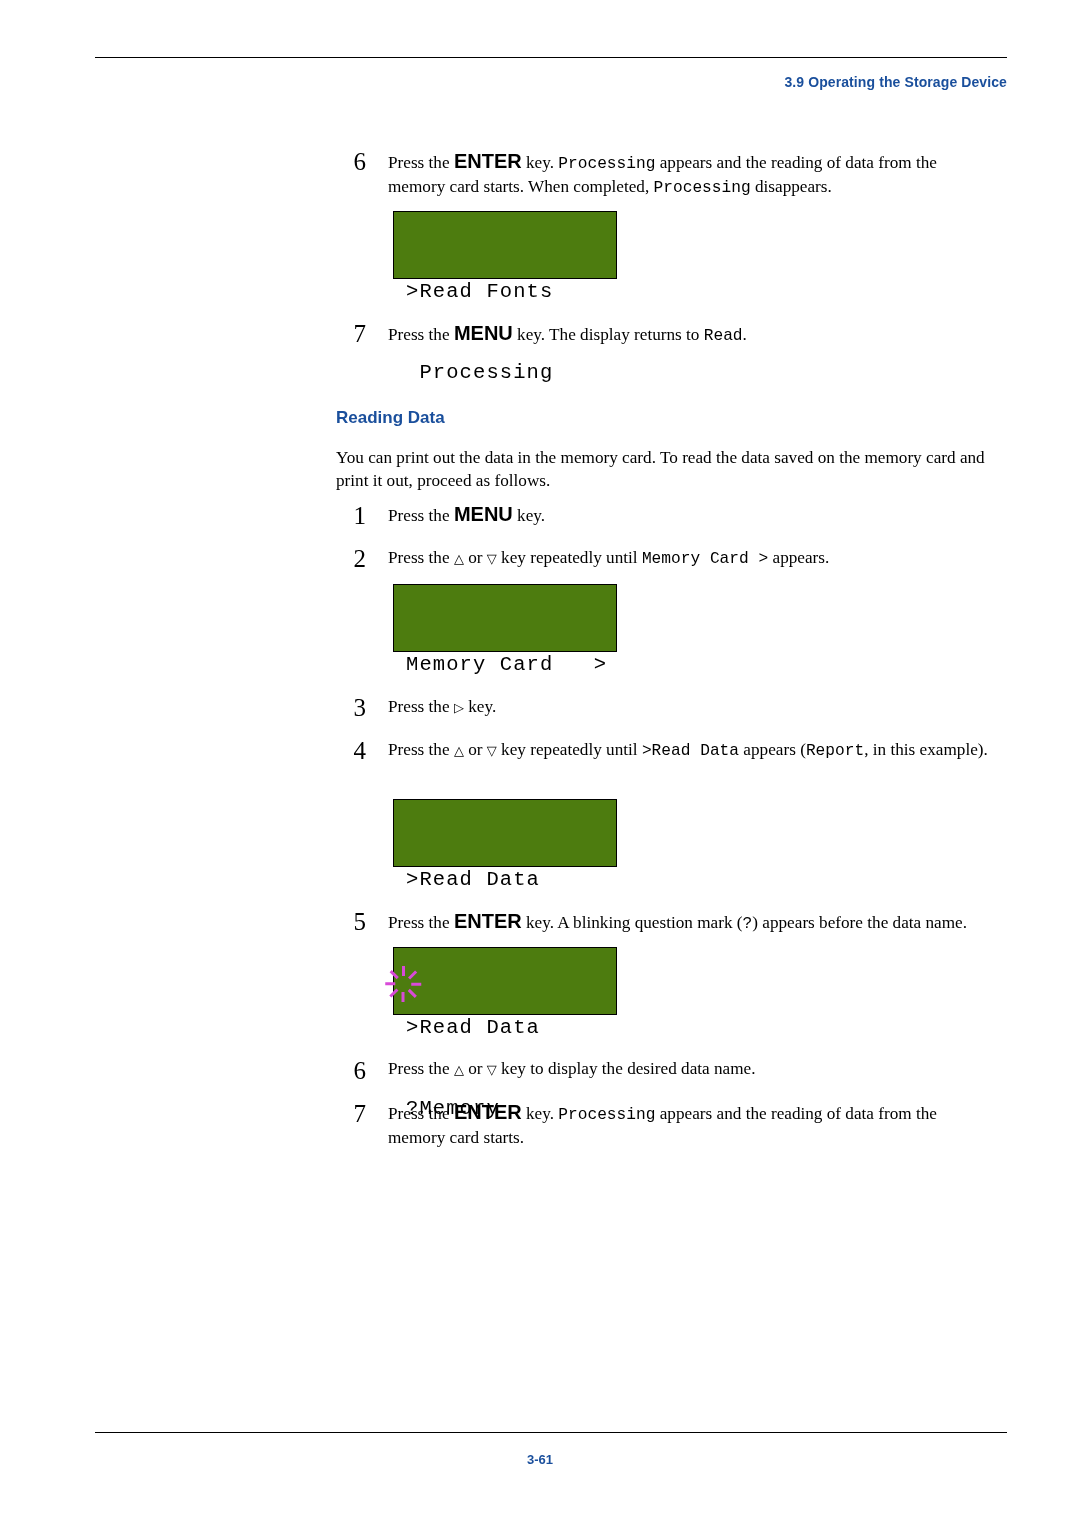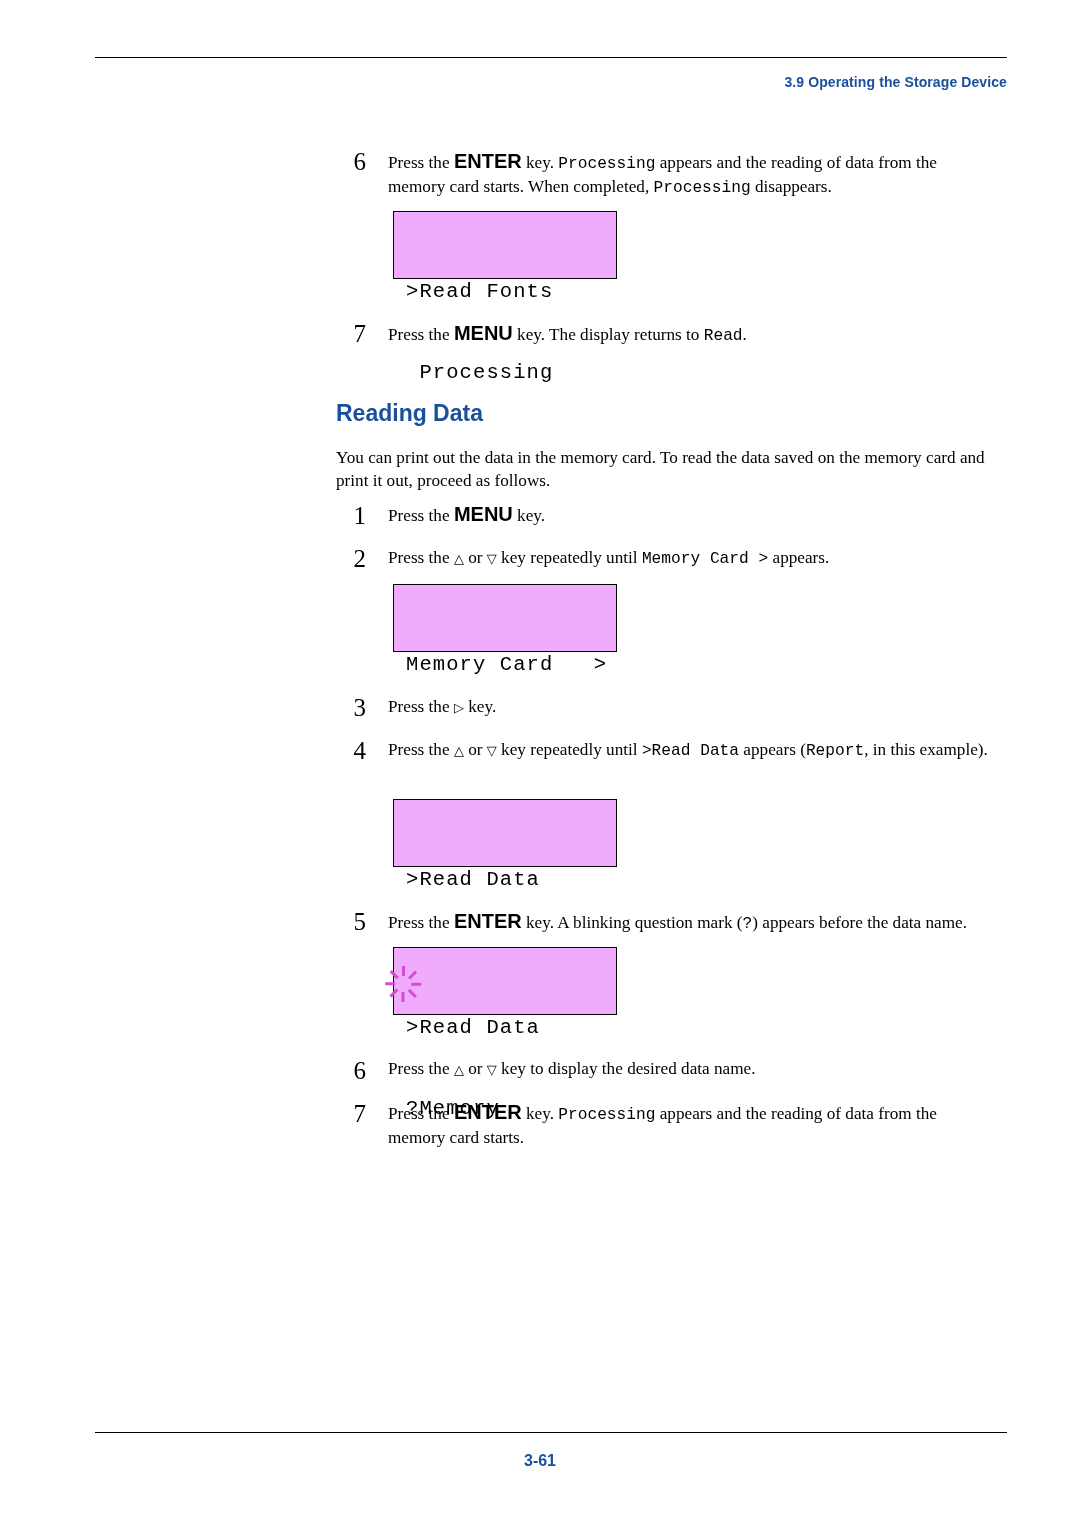--- a/index.html
+++ b/index.html
@@ -48,21 +48,21 @@
     height: 1px;
     background: #000000;
   }
   .footer-text {
     position: absolute;
     left: 0;
     width: 1080px;
     top: 1452px;
     text-align: center;
     font-family: "Liberation Sans", sans-serif;
-    font-size: 16px;
+    font-size: 13px;
     font-weight: bold;
     color: #1a4f9c;
   }
   .step-num {
     position: absolute;
     font-family: "Liberation Serif", serif;
     font-size: 25px;
     text-align: right;
     width: 30px;
   }
@@ -80,21 +80,21 @@
   }
   .mono {
     font-family: "Liberation Mono", monospace;
     font-size: 16.2px;
     letter-spacing: 0px;
   }
   
   .lcd {
     position: absolute;
     border: 1.4px solid #000;
-    background: #f0abfc;
+    background: #4d7c0f;
     box-sizing: border-box;
     font-family: "Liberation Mono", monospace;
     font-size: 20.5px;
     line-height: 27px;
     padding: 12px 0 12px 12px;
     letter-spacing: 1.1px;
     white-space: pre;
   }
   
   .burst {
@@ -110,22 +110,23 @@
     width: 2.5px;
     height: 10px;
     background: #d84ad8;
     transform-origin: 1.25px 18px;
   }
   
   .section-heading {
     position: absolute;
     font-family: "Liberation Sans", sans-serif;
     font-weight: bold;
-    font-size: 23px;
+    font-size: 17px;
     color: #1a4f9c;
+    margin-top: 8px;
   }
   .para {
     position: absolute;
     font-family: "Liberation Serif", serif;
     font-size: 17.2px;
     line-height: 23px;
   }
   .arrow-up, .arrow-dn {
     font-family: "DejaVu Sans", sans-serif;
     font-size: 13px;

